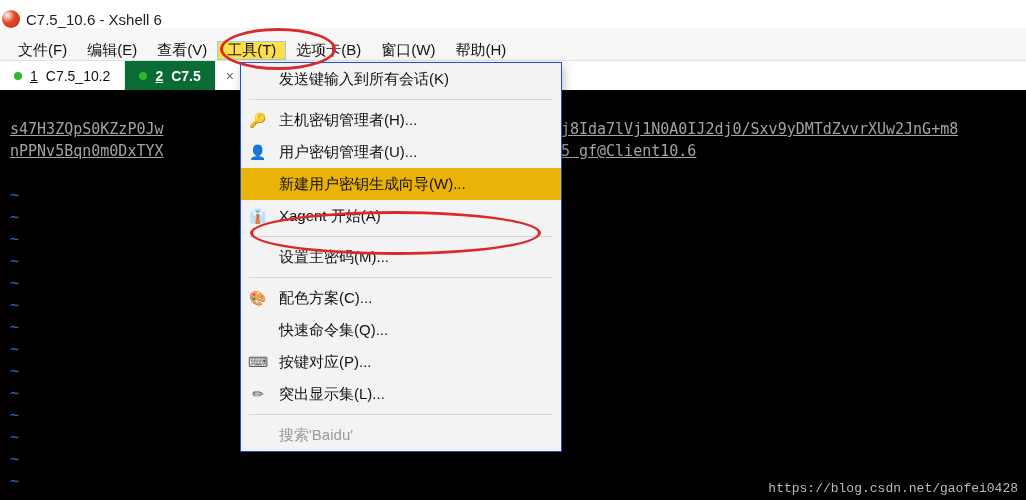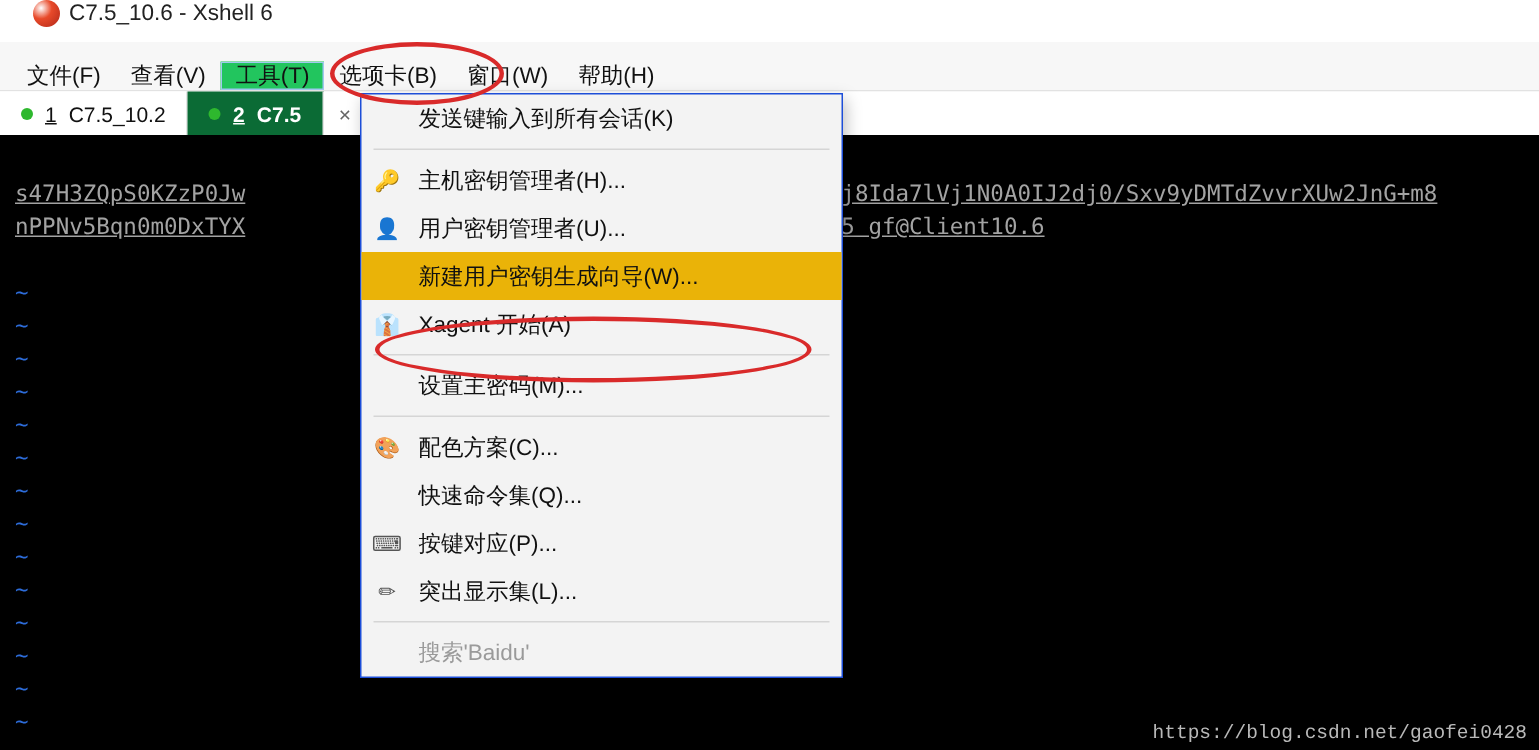--- a/index.html
+++ b/index.html
@@ -1,26 +1,26 @@
 <!DOCTYPE html>
 <html><head>
 <meta charset="utf-8">
 <style>
   html,body{margin:0;padding:0;font-family:"Microsoft YaHei","SimSun",Arial,sans-serif;font-size:14px;background:#fff;color:#000;overflow:hidden}
   #app{position:relative;width:1026px;height:500px;background:#fff}
 
   
-  .titlebar{height:28px;display:flex;align-items:flex-start;padding:0 22px;background:#fff}
+  .titlebar{height:28px;display:flex;align-items:flex-end;padding:0 2px;background:#fff}
   .titlebar .logo{width:18px;height:18px;border-radius:50%;background:radial-gradient(circle at 30% 30%,#fff,#e84a2a 40%,#b02718);margin-right:6px}
   .titlebar .title{font-size:15px;color:#222}
 
   
   .menubar{height:32px;display:flex;align-items:flex-end;padding:0 8px;border-bottom:1px solid #e2e2e2;background:#f7f7f7}
   .menubar .mitem{display:flex;align-items:center;padding:0 10px;cursor:default;font-size:15px;color:#111}
-  .menubar .mitem.active{background:#22c55e;box-shadow:inset 0 0 0 1px #a0c8f0}
+  .menubar .mitem.active{background:#fde047;box-shadow:inset 0 0 0 1px #a0c8f0}
 
   
   .tabstrip{height:30px;display:flex;align-items:stretch;background:#fff;border-bottom:1px solid #d0d0d0;position:relative}
   .tab{display:flex;align-items:center;padding:0 14px;font-size:14px;gap:8px;border-right:1px solid #e4e4e4}
   .tab.inactive{background:#fff;color:#111}
   .tab.active{background:#0b6b35;color:#fff;font-weight:bold}
   .tab .dot{width:8px;height:8px;border-radius:50%}
   .dot.green{background:#2eb82e}
   .tab .label{}
   .tabstrip .xbtn{display:flex;align-items:center;padding:0 10px;color:#666}
@@ -48,20 +48,21 @@
 
 <div id="app">
 
   <div class="titlebar">
     <div class="logo"></div>
     <div class="title">C7.5_10.6 - Xshell 6</div>
   </div>
 
   <div class="menubar" id="menubar">
       <div class="mitem">文件(F)</div>
+      <div class="mitem">编辑(E)</div>
       <div class="mitem">查看(V)</div>
       <div class="mitem active">工具(T)</div>
       <div class="mitem">选项卡(B)</div>
       <div class="mitem">窗口(W)</div>
       <div class="mitem">帮助(H)</div>
     </div>
 
   <div class="tabstrip" id="tabstrip">
       <div class="tab inactive">
         <span class="dot green"></span>

